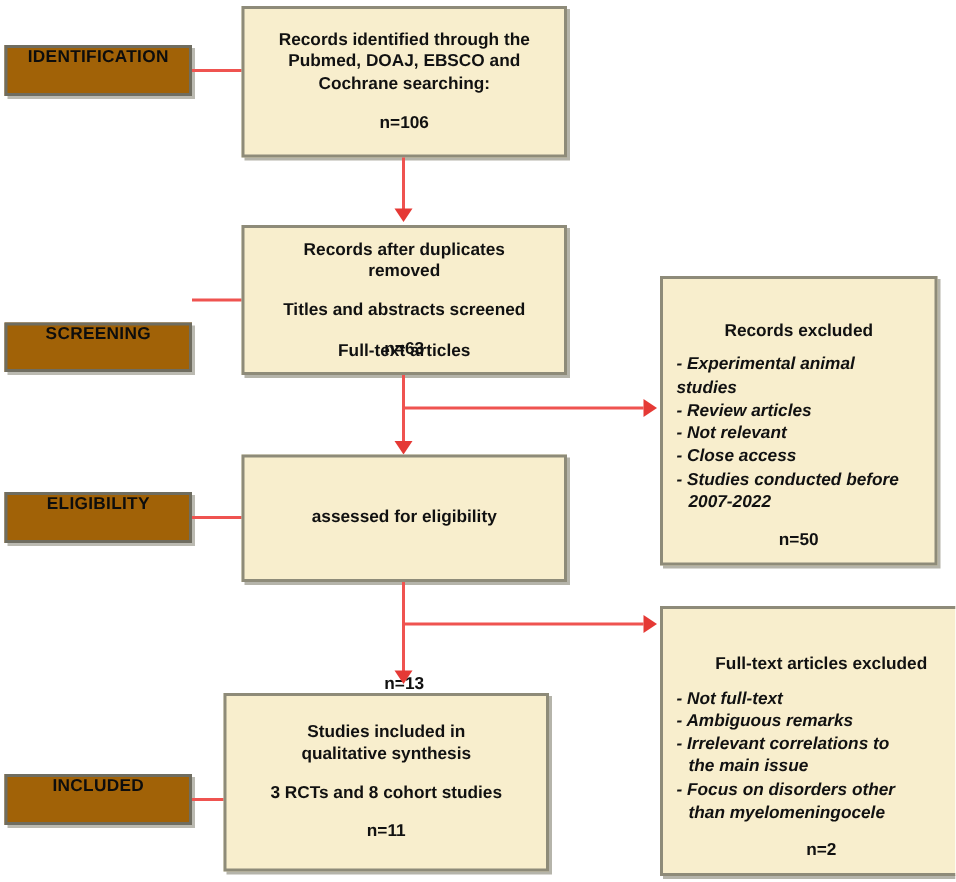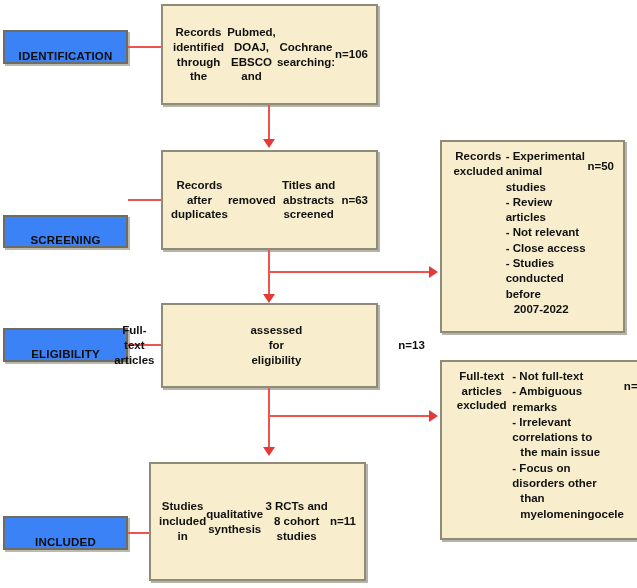--- a/index.html
+++ b/index.html
@@ -19,66 +19,68 @@
   }
 
   
   .box {
     position: absolute;
     background: #f8eecd;
     border: 2px solid #8e8b79;
     box-sizing: border-box;
     box-shadow: 2px 2px 0 0 rgba(120,118,100,0.55);
     display: flex;
+    flex-direction: column;
     justify-content: center;
     color: #111111;
     font-weight: bold;
     font-size: 11.5px;
     line-height: 1.28;
   }
 
   .stage-label {
     position: absolute;
-    background: #3b82f6;
+    background: #a16207;
     border: 2px solid #6f6d60;
     box-sizing: border-box;
     box-shadow: 2px 2px 0 0 rgba(120,118,100,0.5);
     display: flex;
-    align-items: flex-end;
+    align-items: flex-start;
     justify-content: center;
     font-weight: bold;
     font-size: 11.5px;
     letter-spacing: 0.2px;
     color: #0d0d0d;
   }
 
   .main-box {
     align-items: center;
     text-align: center;
     padding: 6px 8px;
   }
   .main-box .ln { display: block; }
   .main-box .gap { height: 11px; }
 
   .excl-box {
     padding: 7px 9px 7px 9px;
-    justify-content: space-between;
+    justify-content: flex-end;
+    margin-top: 44px;
   }
   .excl-title {
     text-align: center;
     font-weight: bold;
     font-size: 11.5px;
     margin-bottom: 8px;
   }
   .excl-list {
     font-weight: bold;
     font-size: 11.5px;
     line-height: 1.33;
   }
-  .excl-item { display: block; }
+  .excl-item { display: block; font-style: italic; }
   .excl-item .cont { display: block; padding-left: 8px; }
   .excl-n {
     text-align: center;
     font-weight: bold;
     font-size: 11.5px;
     margin-top: 10px;
   }
 
   
   .vline {

